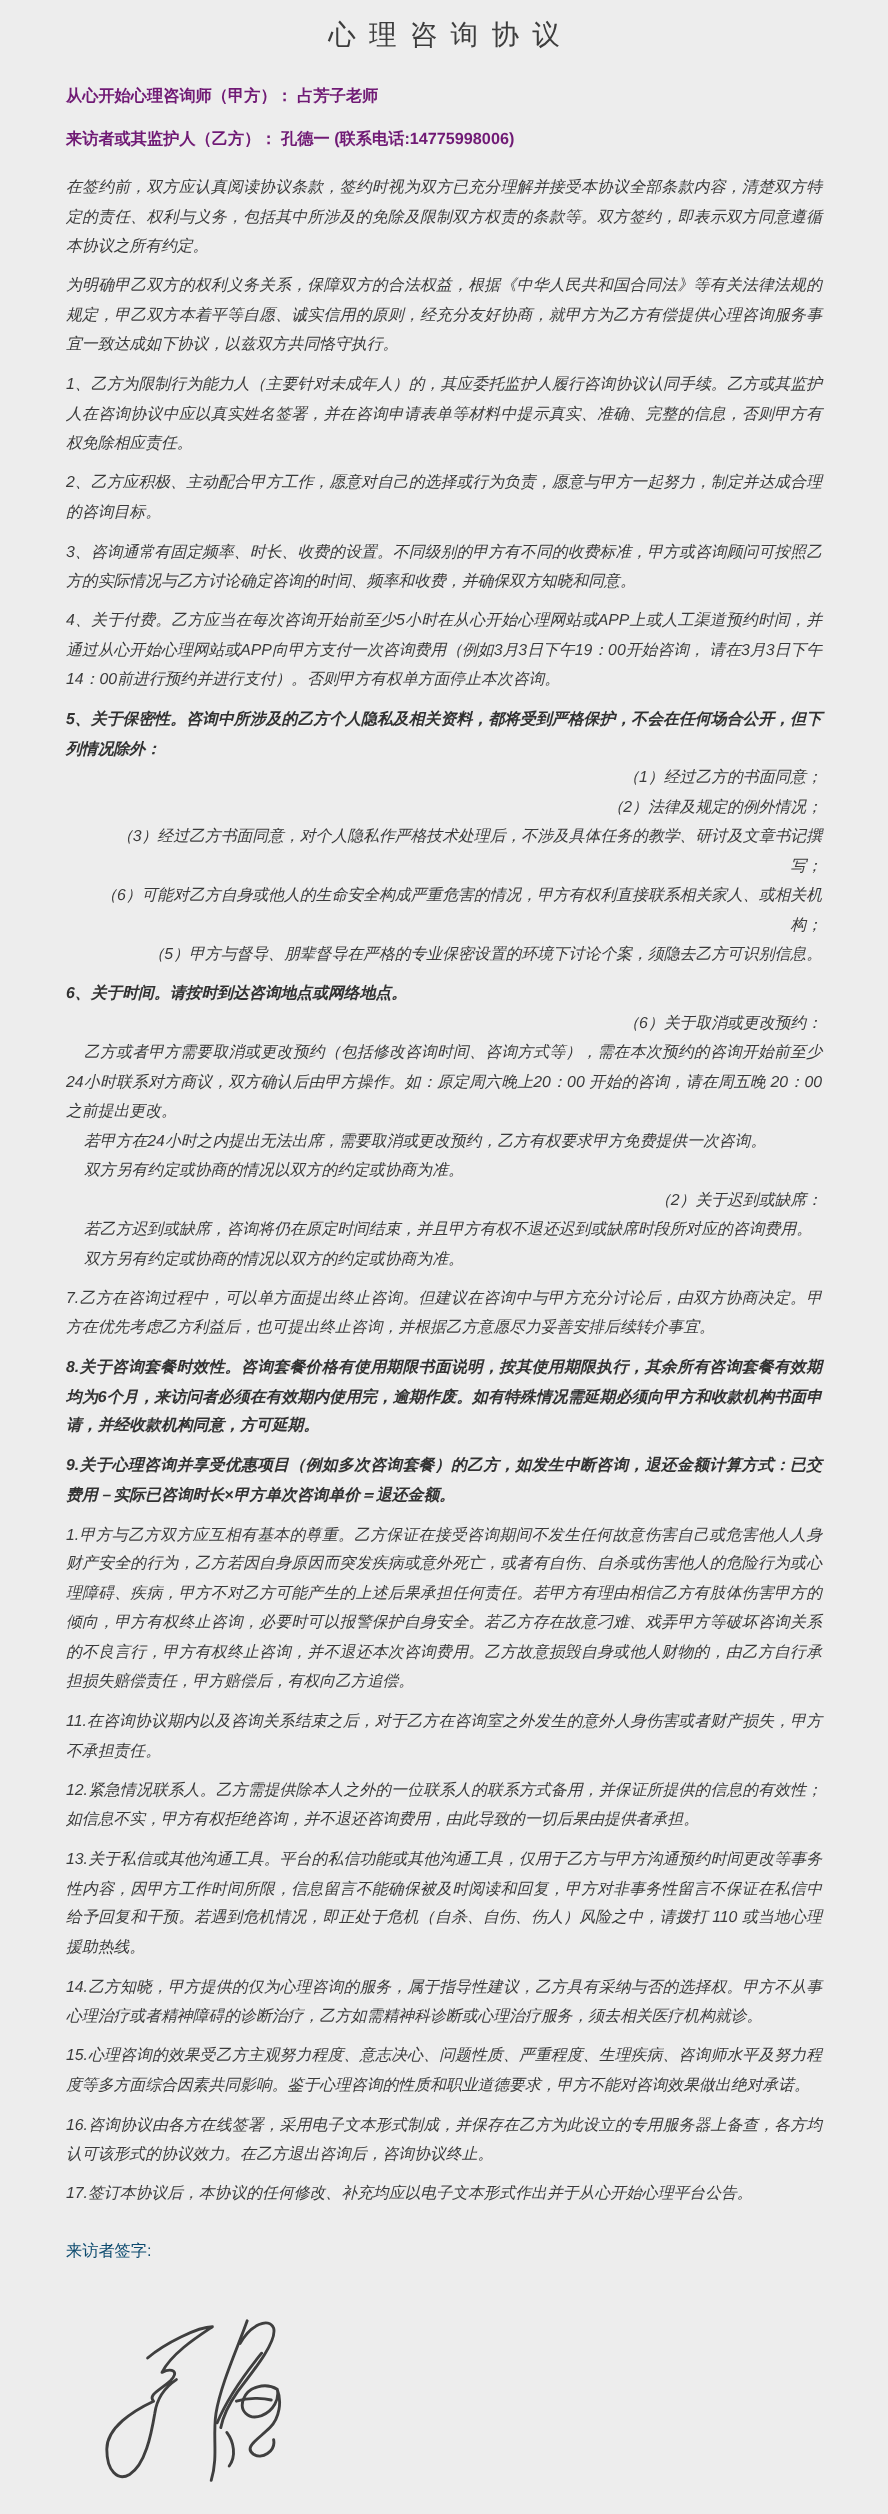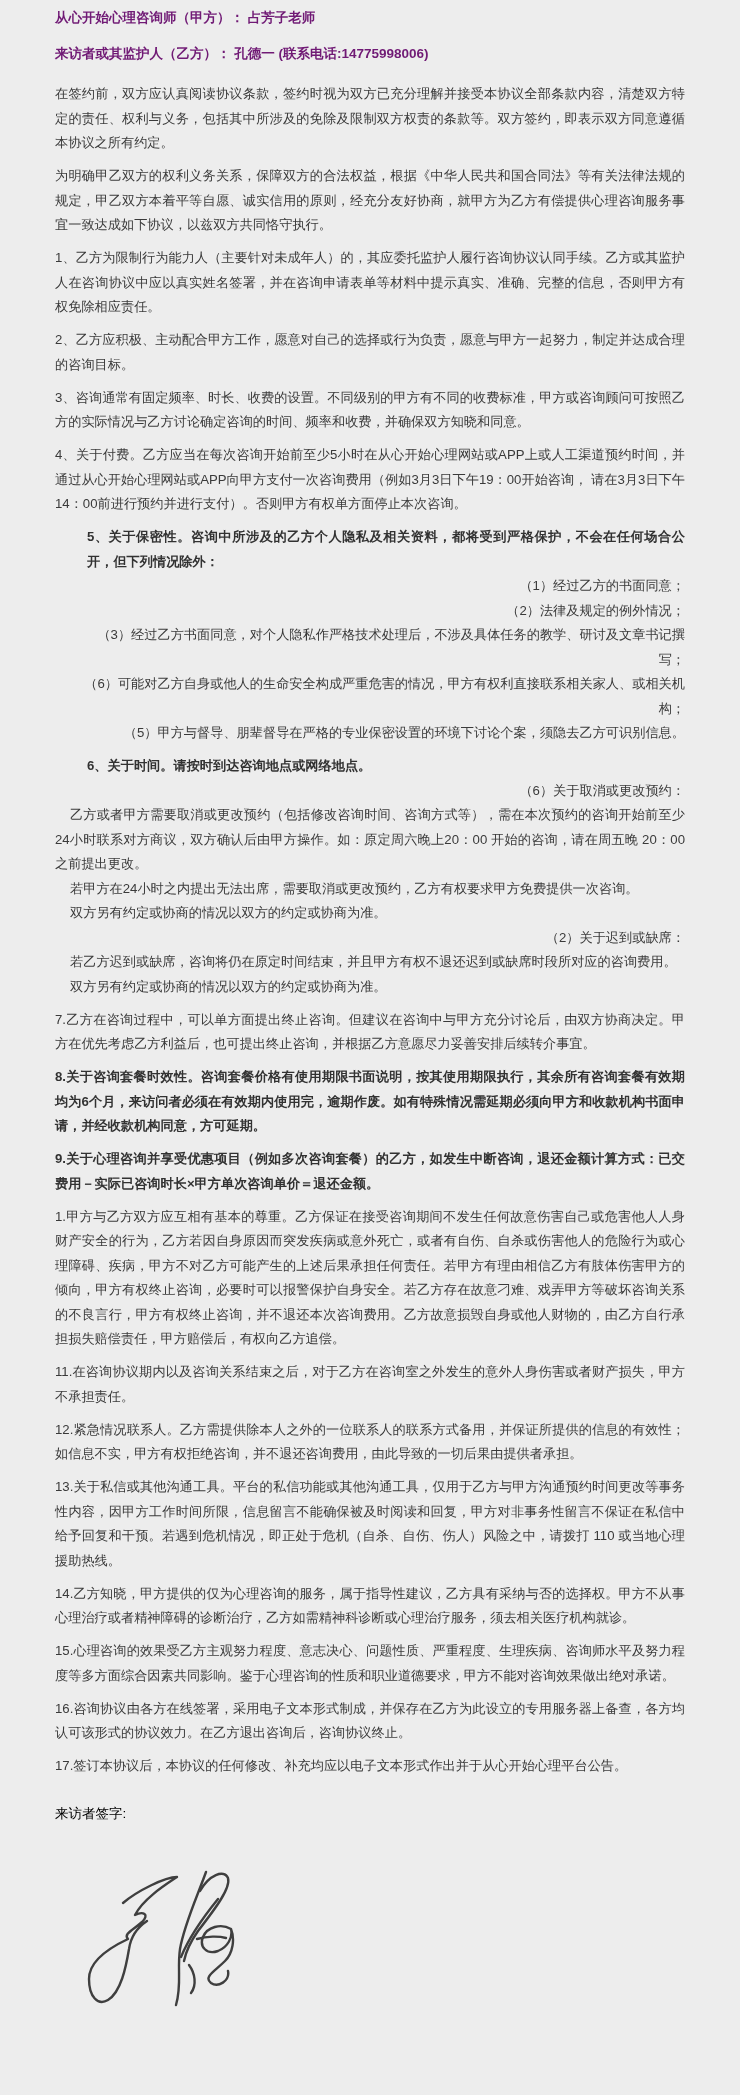--- a/index.html
+++ b/index.html
@@ -33,38 +33,40 @@
     line-height: 16px;
     margin: 0 0 20px 0;
   }
   .party:last-of-type { margin-bottom: 0; }
   .body-text { margin-top: 14px; }
   p.blk {
     font-size: 13.2px;
     line-height: 24.5px;
     margin: 8.5px 0;
     text-align: justify;
+    font-style: italic;
   }
   p.blk.bold { font-weight: bold; color: #323232; }
-  p.blk.tight { margin-bottom: 0; margin-left: 32px; }
+  p.blk.tight { margin-bottom: 0; }
   p.blk.item { margin: 0; padding-left: 20px; text-align: right; }
   p.blk.sub  { margin: 0; text-indent: 15px; }
   .sig-label {
     font-size: 13.5px;
-    color: #000000;
+    color: #0c4a6e;
     margin-top: 26px;
   }
   .signature-wrap { margin: 46px 0 0 30px; height: 150px; }
   .signature-wrap svg { display: block; }
 </style>
 </head>
 <body>
 
 <div class="page">
 
+  <h1 class="doc-title">心理咨询协议</h1>
 
   <p class="party">从心开始心理咨询师（甲方）： 占芳子老师</p>
   <p class="party">来访者或其监护人（乙方）： 孔德一 (联系电话:14775998006)</p>
 
   <div class="body-text">
     <p class="blk">在签约前，双方应认真阅读协议条款，签约时视为双方已充分理解并接受本协议全部条款内容，清楚双方特定的责任、权利与义务，包括其中所涉及的免除及限制双方权责的条款等。双方签约，即表示双方同意遵循本协议之所有约定。</p>
     <p class="blk">为明确甲乙双方的权利义务关系，保障双方的合法权益，根据《中华人民共和国合同法》等有关法律法规的规定，甲乙双方本着平等自愿、诚实信用的原则，经充分友好协商，就甲方为乙方有偿提供心理咨询服务事宜一致达成如下协议，以兹双方共同恪守执行。</p>
     <p class="blk">1、乙方为限制行为能力人（主要针对未成年人）的，其应委托监护人履行咨询协议认同手续。乙方或其监护人在咨询协议中应以真实姓名签署，并在咨询申请表单等材料中提示真实、准确、完整的信息，否则甲方有权免除相应责任。</p>
     <p class="blk">2、乙方应积极、主动配合甲方工作，愿意对自己的选择或行为负责，愿意与甲方一起努力，制定并达成合理的咨询目标。</p>
     <p class="blk">3、咨询通常有固定频率、时长、收费的设置。不同级别的甲方有不同的收费标准，甲方或咨询顾问可按照乙方的实际情况与乙方讨论确定咨询的时间、频率和收费，并确保双方知晓和同意。</p>

